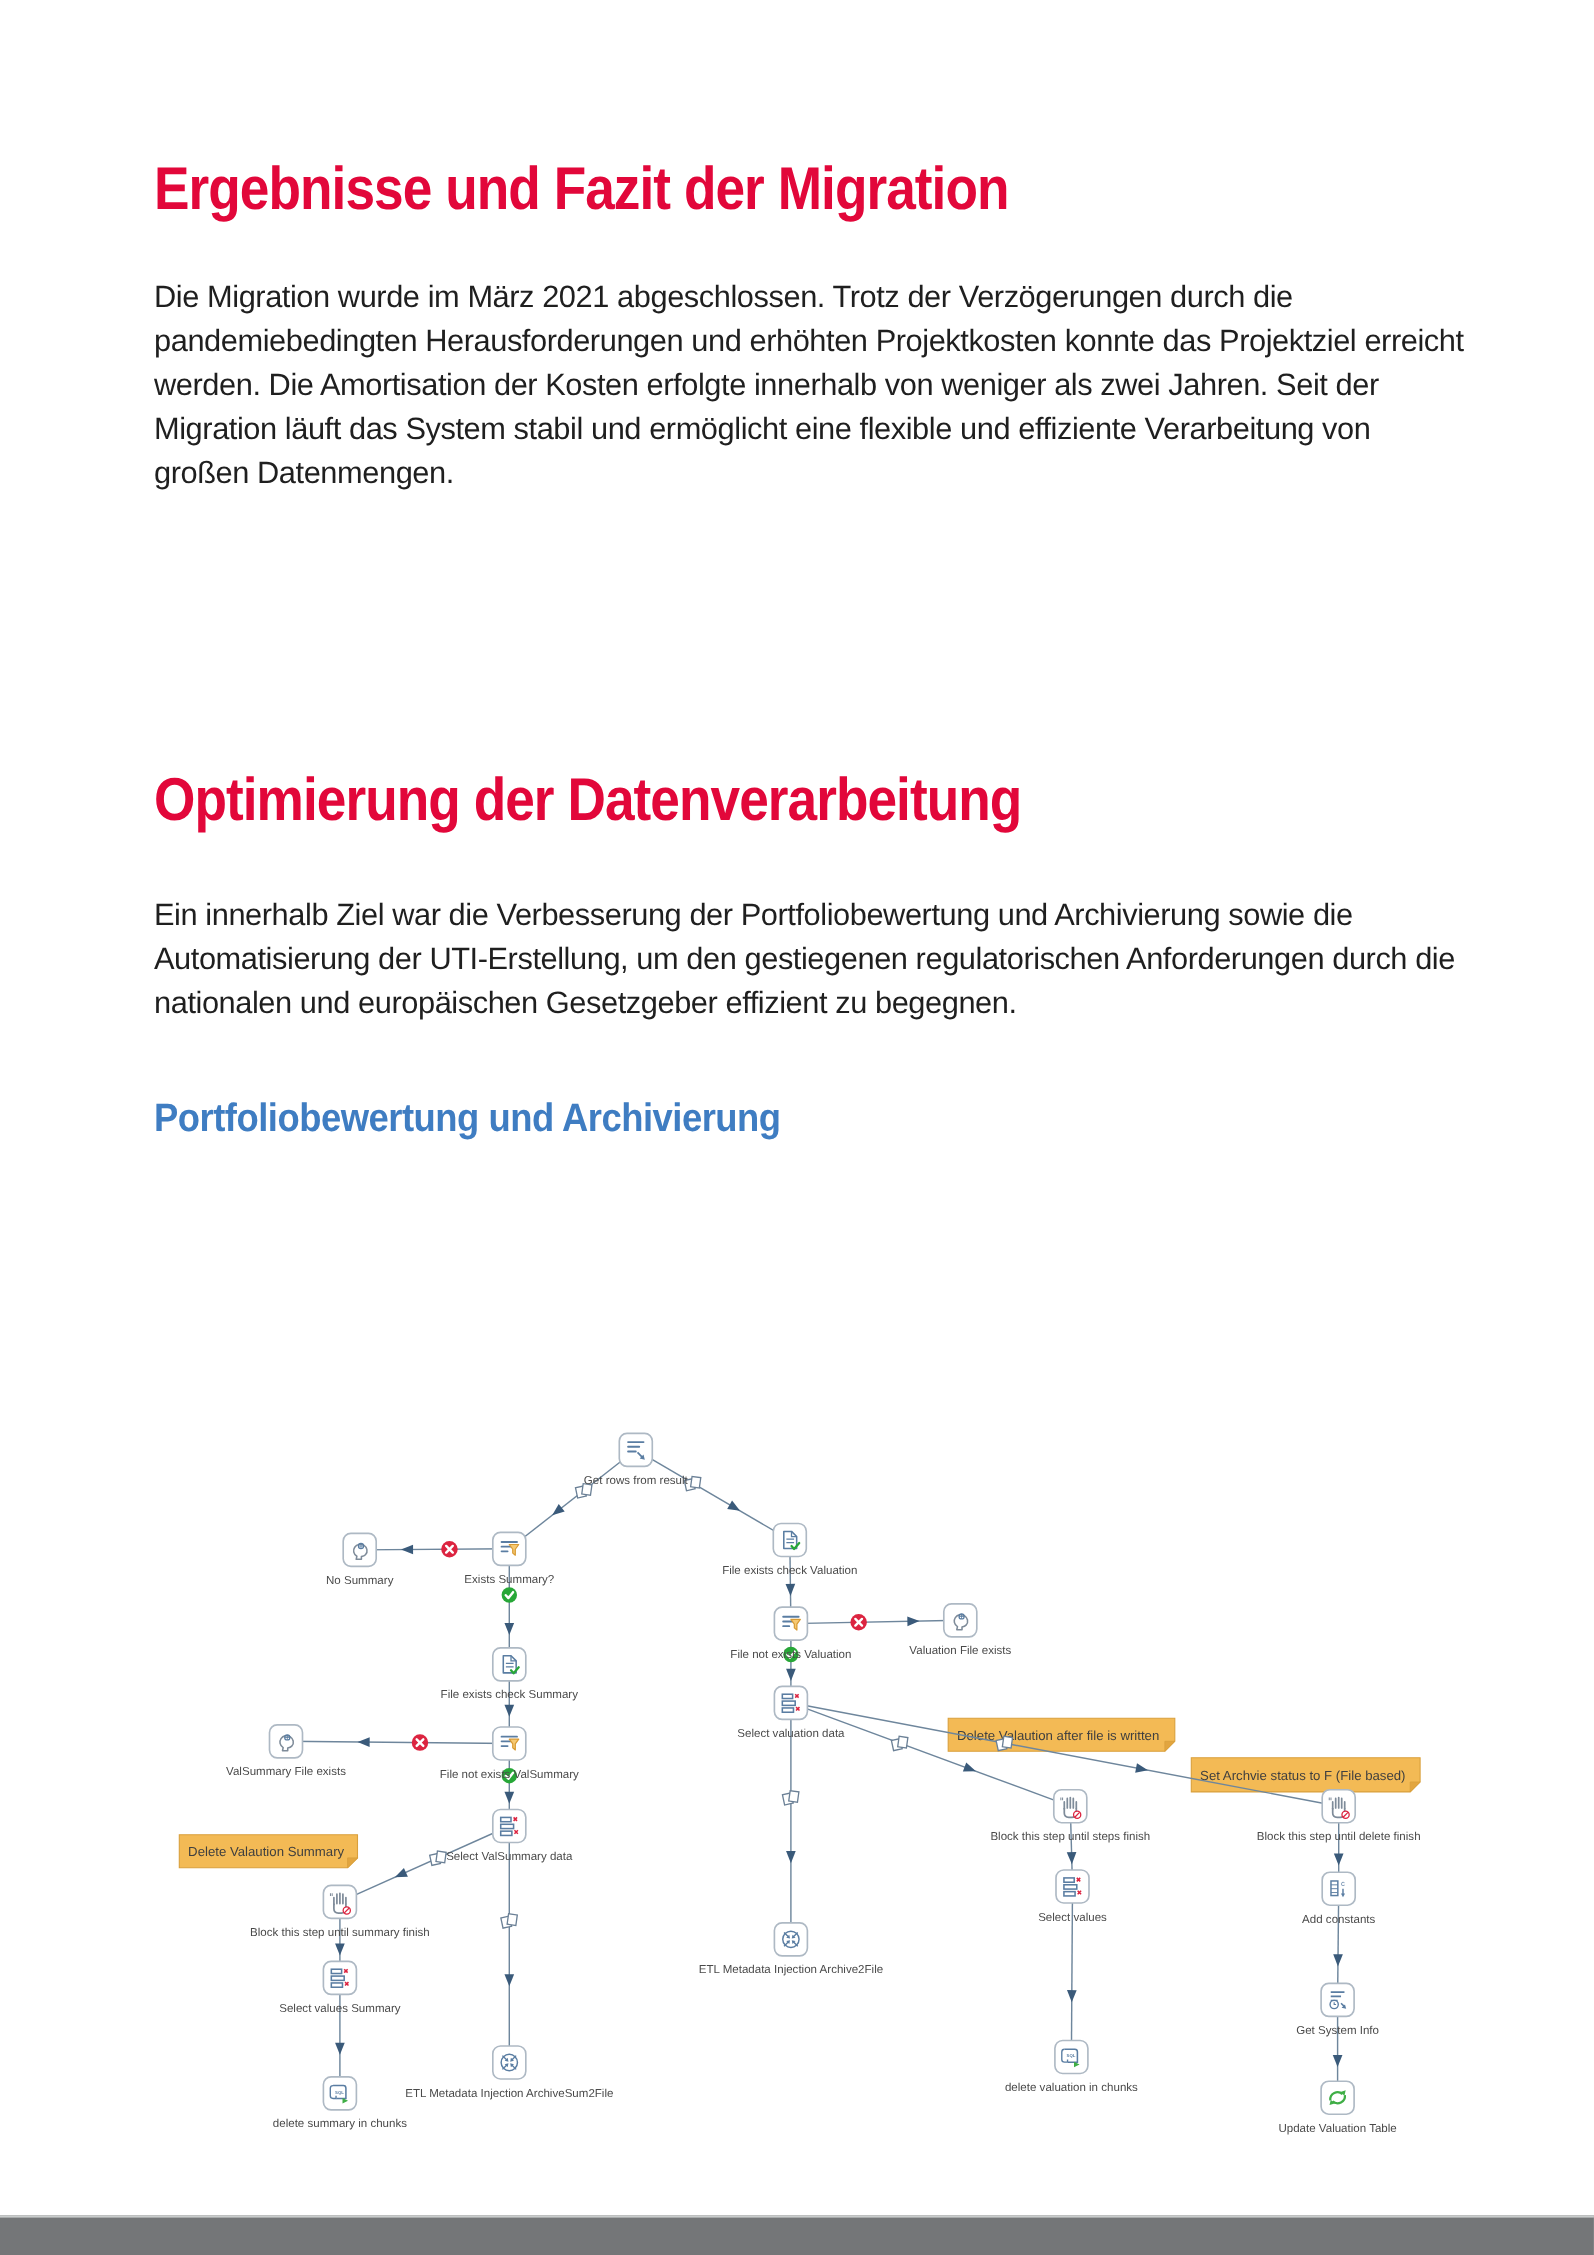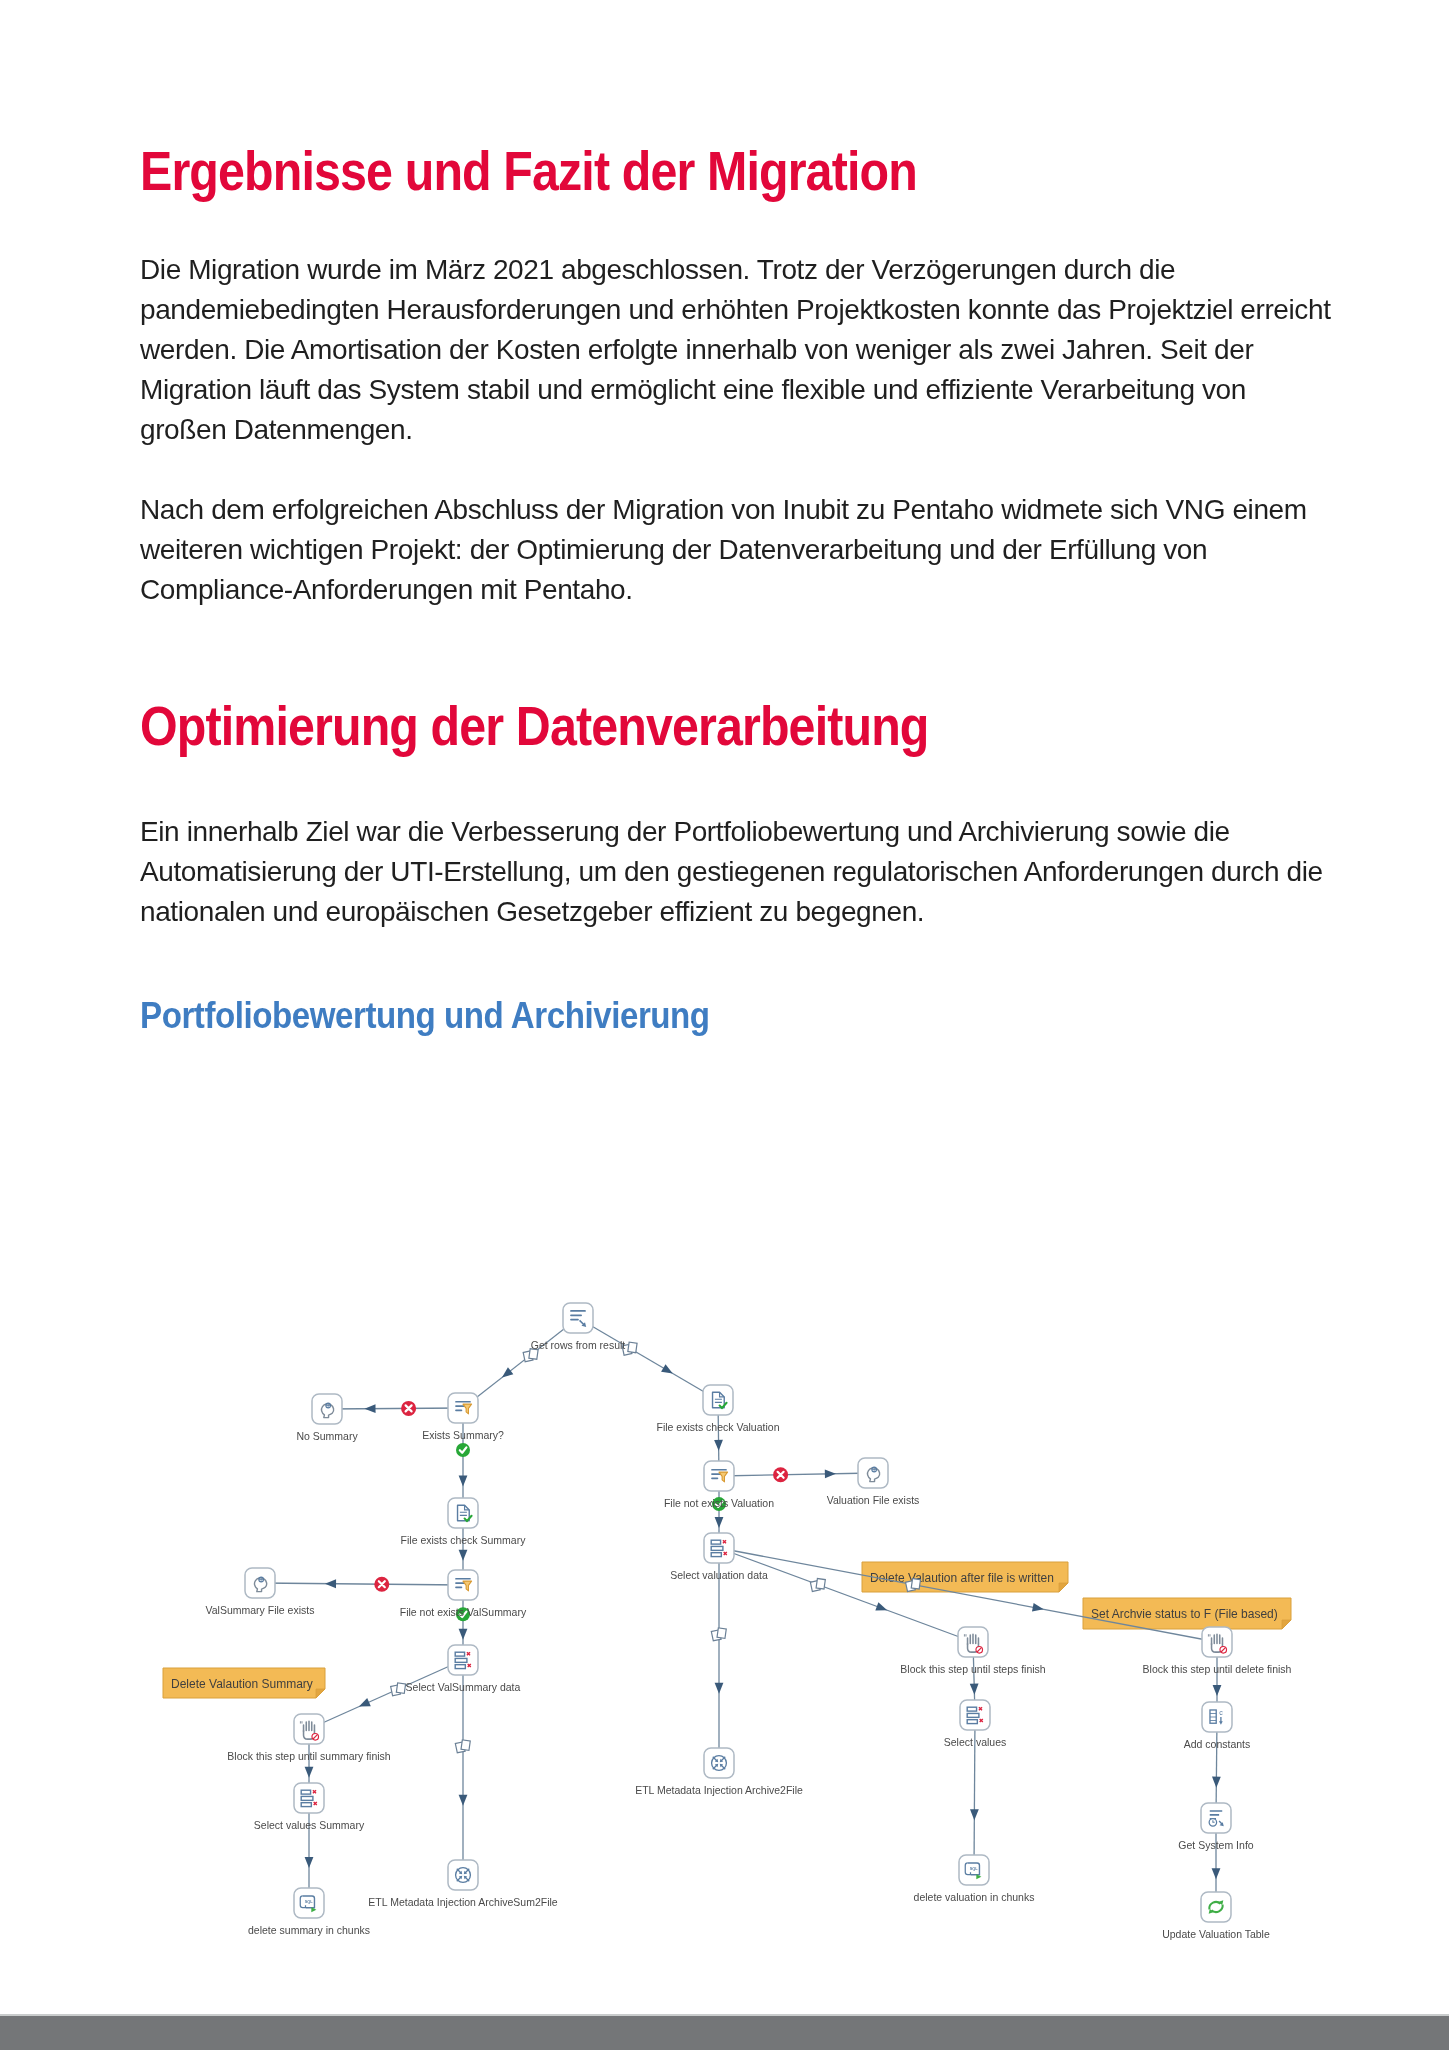--- a/index.html
+++ b/index.html
@@ -17,21 +17,20 @@
   #diagram text{font-family:"Liberation Sans",sans-serif;}
   .footer-bar{position:absolute;left:0;top:2014px;width:1449px;height:36px;
               background:var(--footer-bar,#747678);border-top:2px solid #c9cccc;box-sizing:border-box;}
 </style>
 </head>
 <body>
 
 <div class="page">
   <h1 class="h-red" style="top:140px">Ergebnisse und Fazit der Migration</h1>
   <p class="para" style="top:250px">Die Migration wurde im März 2021 abgeschlossen. Trotz der Verzögerungen durch die pandemiebedingten Herausforderungen und erhöhten Projektkosten konnte das Projektziel erreicht werden. Die Amortisation der Kosten erfolgte innerhalb von weniger als zwei Jahren. Seit der Migration läuft das System stabil und ermöglicht eine flexible und effiziente Verarbeitung von großen Datenmengen.</p>
-  <p class="para" style="top:490px">Nach dem erfolgreichen Abschluss der Migration von Inubit zu Pentaho widmete sich VNG einem weiteren wichtigen Projekt: der Optimierung der Datenverarbeitung und der Erfüllung von Compliance-Anforderungen mit Pentaho.</p>
 
   <h1 class="h-red" style="top:695px">Optimierung der Datenverarbeitung</h1>
   <p class="para" style="top:812px">Ein innerhalb Ziel war die Verbesserung der Portfoliobewertung und Archivierung sowie die Automatisierung der UTI-Erstellung, um den gestiegenen regulatorischen Anforderungen durch die nationalen und europäischen Gesetzgeber effizient zu begegnen.</p>
 
   <h2 class="h-blue" style="top:995px">Portfoliobewertung und Archivierung</h2>
 
   <svg id="diagram" width="1449" height="744" viewBox="0 1272 1449 744">
       <g>
         <path d="M163,1668 h162 v21 l-9,9 h-153 z" fill="#f3ba55" stroke="#d9a03c" stroke-width="1"></path>
         <path d="M325,1689 l-9,9 v-9 z" fill="#e2a53f" stroke="#d9a03c" stroke-width="0.8"></path>

